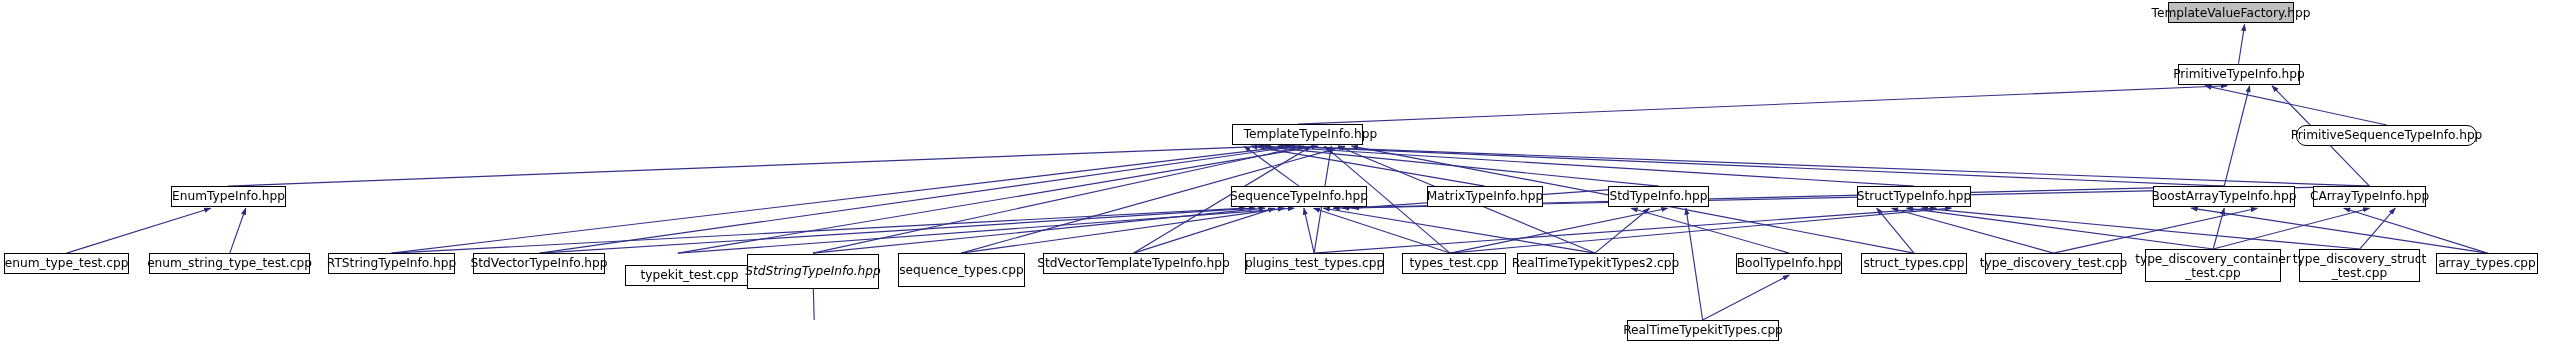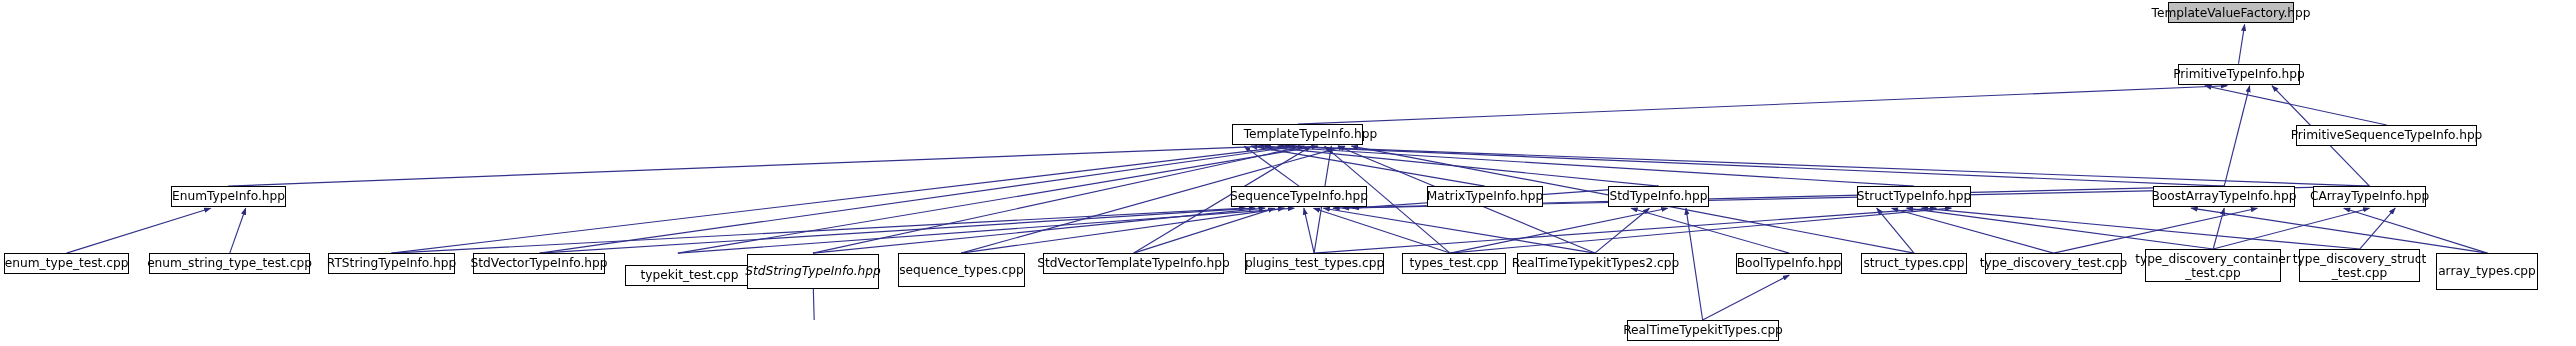--- a/index.html
+++ b/index.html
@@ -108,21 +108,21 @@
         <line x1="81.5" y1="310" x2="258" y2="255" marker-end="url(#arrow)"></line>
         <line x1="281.5" y1="310" x2="301" y2="255" marker-end="url(#arrow)"></line>
         <line x1="997.5" y1="392" x2="996" y2="337" marker-end="url(#arrow)"></line>
         <line x1="2086" y1="392" x2="2192" y2="337" marker-end="url(#arrow)"></line>
         <line x1="2086" y1="392" x2="2065.6" y2="255" marker-end="url(#arrow)"></line>
         <line x1="2345" y1="310" x2="1655.7777777777778" y2="179" marker-end="url(#arrow)"></line>
       </g>
   </svg>
 <div class="node root" style="left: 2168px; top: 2.4px; width: 126px; height: 21px;"><span>TemplateValueFactory.hpp</span></div>
     <div class="node" style="left: 2178px; top: 64px; width: 122px; height: 21px;"><span>PrimitiveTypeInfo.hpp</span></div>
-    <div class="node" style="left: 2296px; top: 125px; width: 181px; height: 21px;"><span>PrimitiveSequenceTypeInfo.hpp</span></div>
+    <div class="node" style="left: 2296px; top: 125px; width: 181px; height: 21px; border-radius: 10px;"><span>PrimitiveSequenceTypeInfo.hpp</span></div>
     <div class="node" style="left: 1232px; top: 124px; width: 131px; height: 21px; padding-left: 26px;"><span>TemplateTypeInfo.hpp</span></div>
     <div class="node" style="left: 171px; top: 186px; width: 115px; height: 21px;"><span>EnumTypeInfo.hpp</span></div>
     <div class="node" style="left: 1231px; top: 186px; width: 136px; height: 21px;"><span>SequenceTypeInfo.hpp</span></div>
     <div class="node" style="left: 1427px; top: 186px; width: 116px; height: 21px;"><span>MatrixTypeInfo.hpp</span></div>
     <div class="node" style="left: 1608px; top: 186px; width: 101px; height: 21px;"><span>StdTypeInfo.hpp</span></div>
     <div class="node" style="left: 1857px; top: 186px; width: 114px; height: 21px;"><span>StructTypeInfo.hpp</span></div>
     <div class="node" style="left: 2153px; top: 186px; width: 142px; height: 21px;"><span>BoostArrayTypeInfo.hpp</span></div>
     <div class="node" style="left: 2313px; top: 186px; width: 113px; height: 21px;"><span>CArrayTypeInfo.hpp</span></div>
     <div class="node" style="left: 4.1px; top: 253px; width: 125px; height: 21px;"><span>enum_type_test.cpp</span></div>
     <div class="node" style="left: 149px; top: 253px; width: 161px; height: 21px;"><span>enum_string_type_test.cpp</span></div>
@@ -135,16 +135,16 @@
     <div class="node" style="left: 1245px; top: 253px; width: 139px; height: 21px;"><span>plugins_test_types.cpp</span></div>
     <div class="node" style="left: 1402px; top: 253px; width: 104px; height: 21px;"><span>types_test.cpp</span></div>
     <div class="node" style="left: 1517px; top: 253px; width: 157px; height: 21px;"><span>RealTimeTypekitTypes2.cpp</span></div>
     <div class="node" style="left: 1736px; top: 253px; width: 106px; height: 21px;"><span>BoolTypeInfo.hpp</span></div>
     <div class="node" style="left: 1861px; top: 253px; width: 106px; height: 21px;"><span>struct_types.cpp</span></div>
     <div class="node" style="left: 1985px; top: 253px; width: 137px; height: 21px;"><span>type_discovery_test.cpp</span></div>
     <div class="node two-line" style="left: 2145px; top: 249px; width: 136px; height: 33px;"><span>type_discovery_container
 _test.cpp</span></div>
     <div class="node two-line" style="left: 2299px; top: 249px; width: 121px; height: 33px; align-items: center;"><span>type_discovery_struct
 _test.cpp</span></div>
-    <div class="node" style="left: 2436px; top: 253px; width: 102px; height: 37px;"><span>array_types.cpp</span></div>
+    <div class="node" style="left: 2436px; top: 253px; width: 102px; height: 21px;"><span>array_types.cpp</span></div>
     <div class="node" style="left: 1627px; top: 320px; width: 152px; height: 21px;"><span>RealTimeTypekitTypes.cpp</span></div>
   </div>
 
 
 </body></html>

